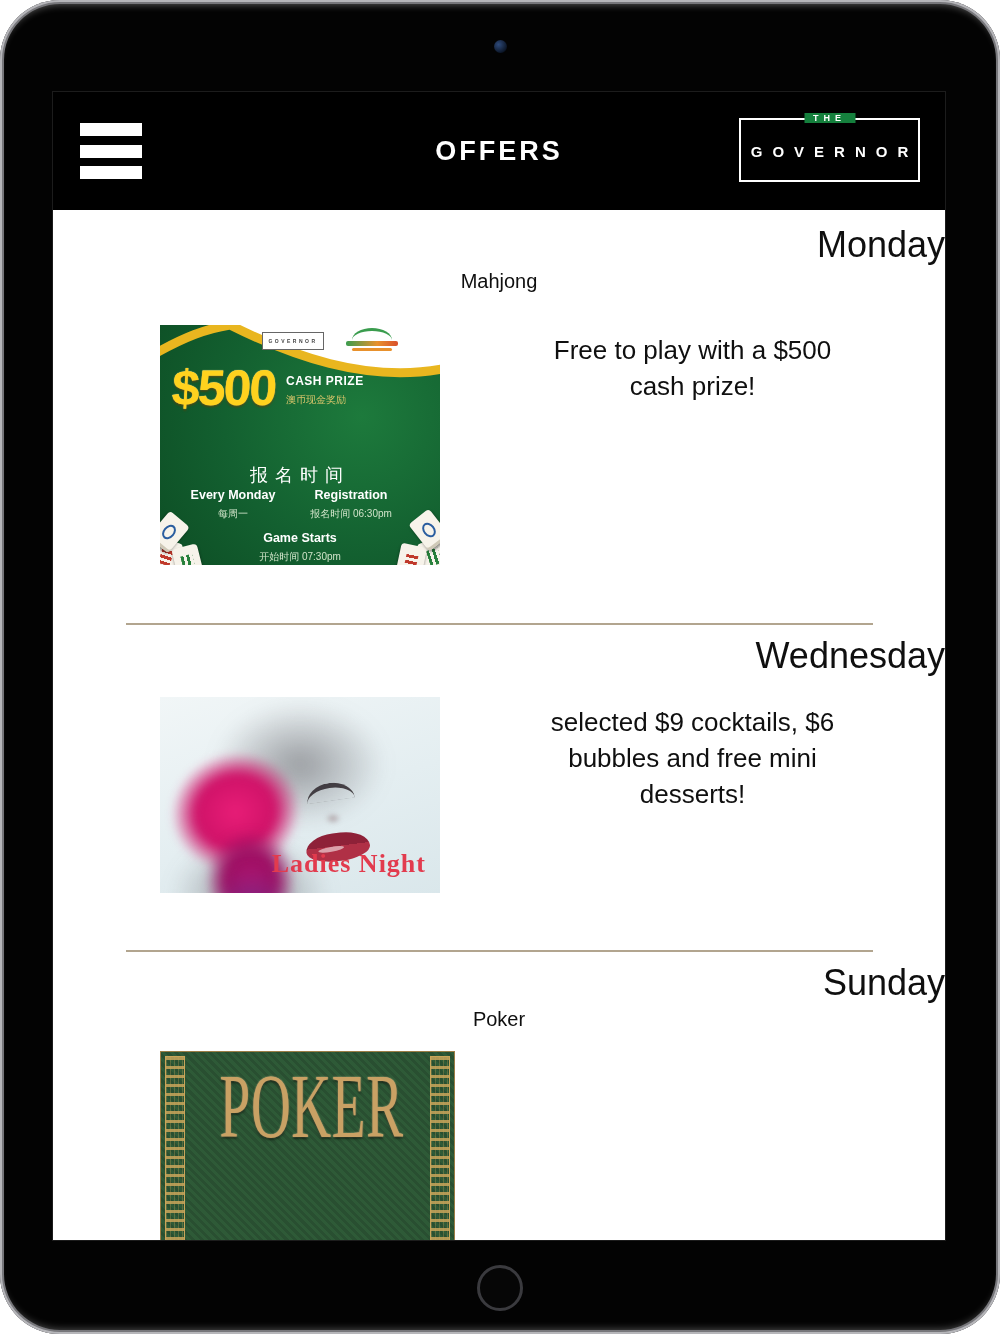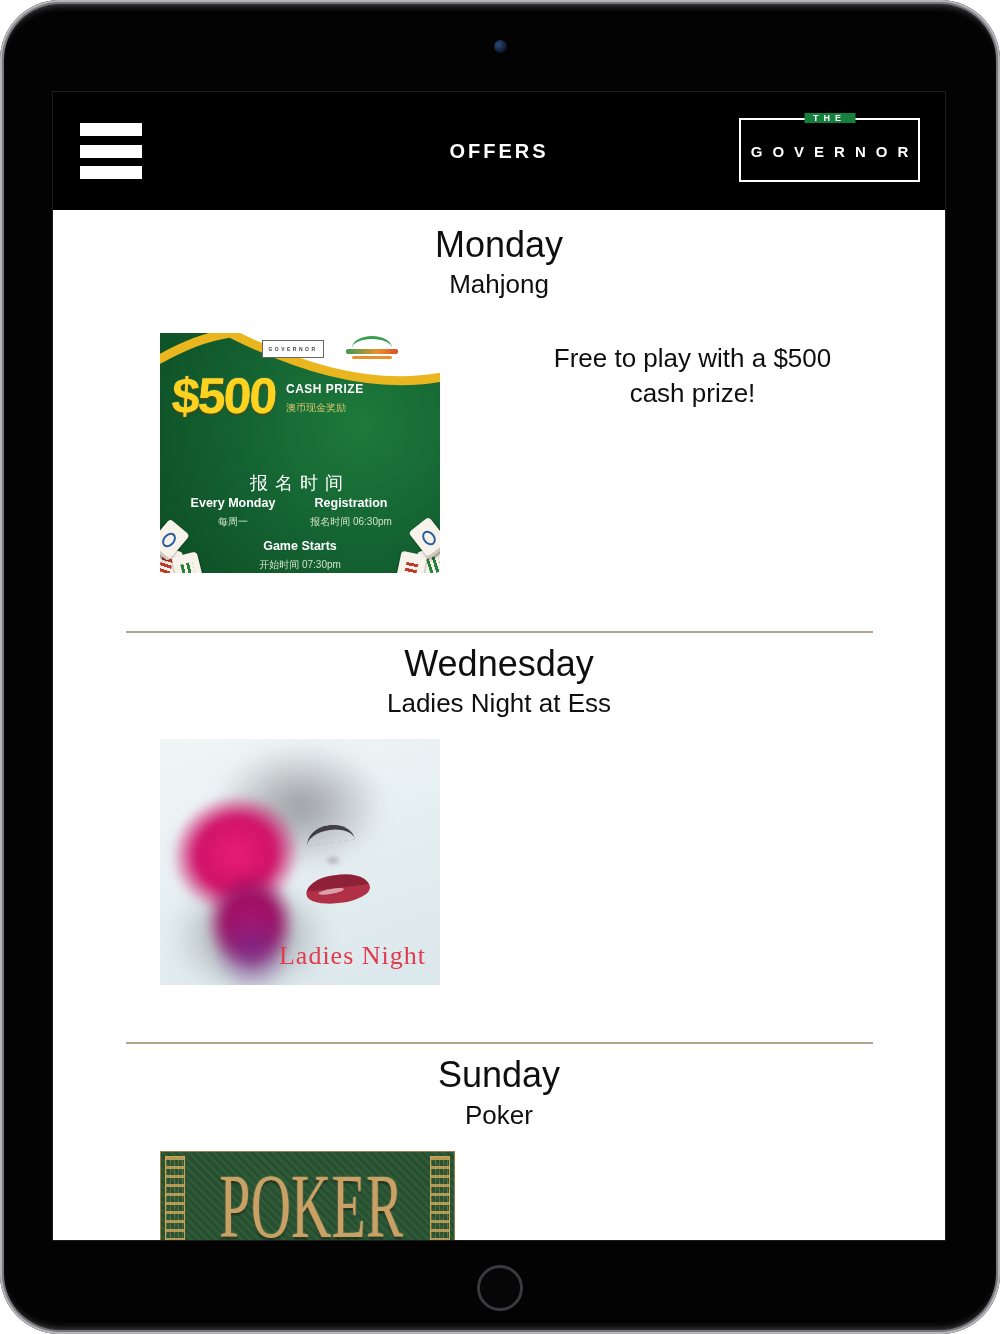--- a/index.html
+++ b/index.html
@@ -27,33 +27,33 @@
     position:absolute; left:53px; top:92px; width:892px; height:1148px;
     background:#fff; overflow:hidden; outline:1px solid #1c1c1c;
   }
 
   
   .app-header { position:relative; height:118px; background:#000; }
   .menu-button { position:absolute; left:27px; top:31px; width:62px; height:56px;
     display:flex; flex-direction:column; justify-content:space-between; cursor:pointer; }
   .menu-bar { height:13px; background:#fff; }
   .header-title { position:absolute; inset:0; display:flex; align-items:center; justify-content:center;
-    color:#fff; font-size:20px; font-weight:600; letter-spacing:3px; }
+    color:#fff; font-size:27px; font-weight:600; letter-spacing:3px; }
   .header-logo { position:absolute; right:25px; top:26px; width:181px; height:64px; border:2px solid #fff; }
   .logo-the { position:absolute; top:-7px; left:50%; transform:translateX(-50%); background:#15803d;
     padding:0 9px; color:#fff; font-size:9px; letter-spacing:5px; font-weight:600; white-space:nowrap; }
   .logo-main { position:absolute; top:50%; left:50%; transform:translate(-50%,-44%);
     color:#fff; font-size:15px; font-weight:700; letter-spacing:10px; padding-left:10px; white-space:nowrap; }
 
   
   .content { height:1030px; overflow:hidden; }
   section { padding-top:10px; text-align:center; }
   .section-monday { padding-top:14px; }
-  .day-title { font-size:36px; font-weight:400; color:#0f0f0f; line-height:1.15; }
-  .day-subtitle { font-size:26px; font-weight:400; color:#0f0f0f; margin-top:4px; line-height:1.2; }
+  .day-title { font-size:36px; font-weight:400; color:#0f0f0f; line-height:1.15;text-align:right; }
+  .day-subtitle { font-size:20px; font-weight:400; color:#0f0f0f; margin-top:4px; line-height:1.2; }
   .offer-row { display:flex; align-items:flex-start; margin-top:20px; padding-left:107px; text-align:left; }
   .section-monday .offer-row { margin-top:32px; }
   .offer-text { flex:1; padding-top:8px; }
   .offer-text-inner { max-width:310px; margin:0 auto; text-align:center;
     font-size:26px; line-height:1.38; color:#0f0f0f; }
   .divider { width:747px; height:2px; background:#b2a58f; margin:58px auto 0; }
   .divider-2 { margin-top:57px; }
 
   
   .mj-banner { position:relative; width:280px; height:240px; overflow:hidden; flex-shrink:0;
@@ -88,22 +88,22 @@
   .g-green { background:repeating-linear-gradient(90deg,#27803b 0 3px,transparent 3px 6px); }
   .g-blue  { width:11px; height:11px; border:2px solid #2a5d9f; border-radius:50%; background:none; }
   .t-l1 { left:-7px;  bottom:-9px;  transform:rotate(18deg); }
   .t-l2 { left:15px;  bottom:-15px; transform:rotate(-14deg); }
   .t-l3 { left:-4px;  bottom:16px;  transform:rotate(40deg); }
   .t-r1 { right:-7px; bottom:-9px;  transform:rotate(-18deg); }
   .t-r2 { right:16px; bottom:-14px; transform:rotate(12deg); }
   .t-r3 { right:-2px; bottom:18px;  transform:rotate(-38deg); }
 
   
-  .ln-banner { position:relative; width:280px; height:246px; overflow:hidden; flex-shrink:0;
-    background:linear-gradient(160deg,#f1f6f7 0%, #e4eef1 55%, #dae7eb 100%); }
+  .ln-banner { position:relative; width:280px; height:196px; overflow:hidden; flex-shrink:0;
+    background:linear-gradient(160deg,#f1f6f7 0%, #e4eef1 55%, #dae7eb 100%);font-weight:bold; }
   .ln-blob { position:absolute; border-radius:50%; }
   .ln-smoke1 { left:55px; top:5px; width:170px; height:125px; filter:blur(9px);
     background:radial-gradient(closest-side, rgba(88,86,92,.55), rgba(88,86,92,0)); }
   .ln-smoke2 { left:10px; top:140px; width:160px; height:115px; filter:blur(9px);
     background:radial-gradient(closest-side, rgba(70,68,75,.5), rgba(70,68,75,0)); }
   .ln-pink1 { left:-12px; top:35px; width:175px; height:160px; filter:blur(4px); transform:rotate(-14deg);
     background:radial-gradient(closest-side, #e81d77 0%, #cf1268 45%, rgba(207,18,104,0) 74%); }
   .ln-pink2 { left:28px; top:115px; width:125px; height:135px; filter:blur(5px);
     background:radial-gradient(closest-side, #b0126b 0%, #9c0f63 40%, rgba(156,15,99,0) 72%); }
   .ln-purple { left:52px; top:168px; width:80px; height:85px; filter:blur(6px);
@@ -213,35 +213,37 @@
           <div class="offer-text">
             <div class="offer-text-inner">Free to play with a $500 cash prize!</div>
           </div>
         </div>
       </section>
 
       <div class="divider"></div>
 
       <section>
         <h1 class="day-title">Wednesday</h1>
-        <h2 class="day-subtitle">Ladies Night at Ess</h2>
         <div class="offer-row">
 
           <div class="ln-banner">
             <div class="ln-blob ln-smoke1"></div>
             <div class="ln-blob ln-smoke2"></div>
             <div class="ln-blob ln-pink1"></div>
             <div class="ln-blob ln-pink2"></div>
             <div class="ln-blob ln-purple"></div>
             <div class="ln-eye"></div>
             <div class="ln-nose"></div>
             <div class="ln-lips"></div>
             <div class="ln-caption">Ladies Night</div>
           </div>
 
+          <div class="offer-text">
+            <div class="offer-text-inner">selected $9 cocktails, $6 bubbles and free mini desserts!</div>
+          </div>
         </div>
       </section>
 
       <div class="divider divider-2"></div>
 
       <section>
         <h1 class="day-title">Sunday</h1>
         <h2 class="day-subtitle">Poker</h2>
         <div class="offer-row">
 

